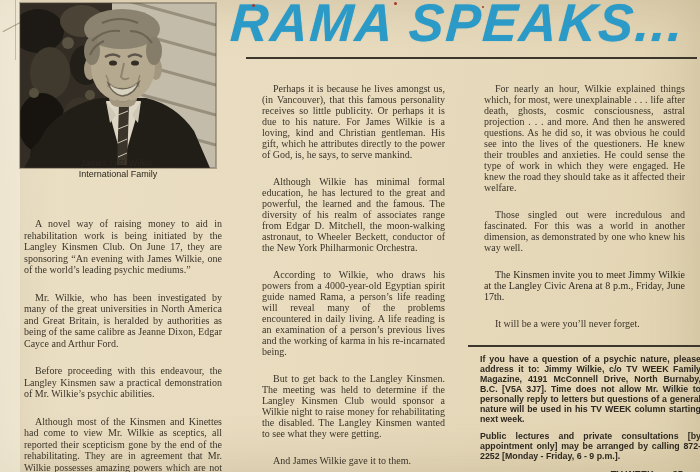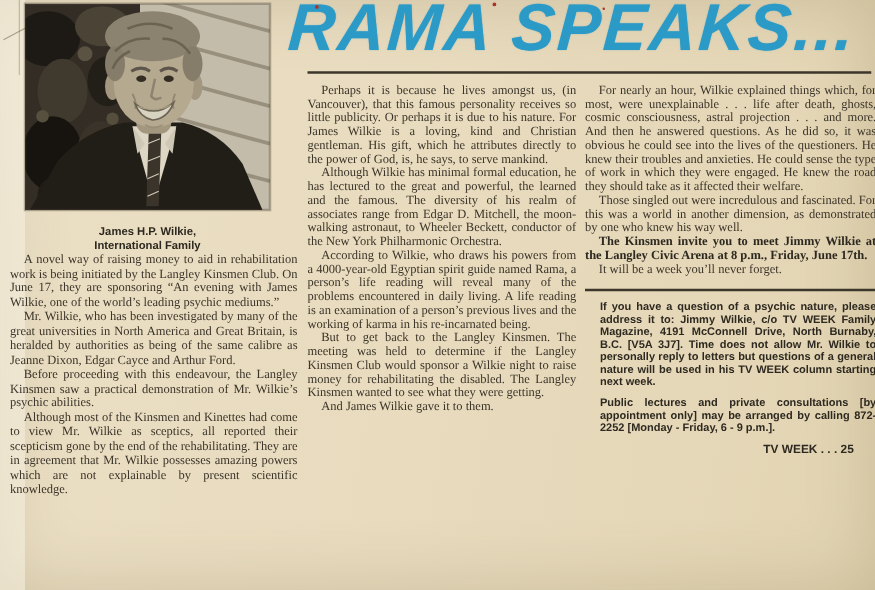--- a/index.html
+++ b/index.html
@@ -6,36 +6,36 @@
   .page{
     position:relative;width:700px;height:472px;overflow:hidden;
     background:linear-gradient(100deg,#f0e7d1 0%,#eadec3 10%,#e8dbbe 50%,#e2d4b2 100%);
     box-shadow:inset 0 0 55px rgba(110,90,50,.22);
     font-family:"Liberation Serif",serif;color:#3b3429;
   }
   .tape{position:absolute;left:0;top:0;width:20px;height:472px;background:rgba(248,242,226,.55);}
   .crease{position:absolute;left:-6px;top:-4px;width:46px;height:26px;border-bottom:1px solid rgba(120,100,70,.55);transform:rotate(-28deg);}
   .crease2{position:absolute;left:15px;top:0;width:1px;height:60px;background:rgba(120,100,70,.35);}
   .photo{position:absolute;left:20px;top:3px;width:196px;height:165px;outline:1px solid rgba(60,50,35,.35);}
-  .caption{position:absolute;left:16px;top:180px;width:204px;text-align:center;
-    font-family:"Liberation Sans",sans-serif;font-weight:bold;font-size:9px;line-height:10.5px;color:#2d281f;}
+  .caption{position:absolute;left:16px;top:158px;width:204px;text-align:center;
+    font-family:"Liberation Sans",sans-serif;font-weight:normal;font-size:9px;line-height:10.5px;color:#2d281f;}
   .title{
     position:absolute;left:233px;top:-8px;margin:0;white-space:nowrap;
     font-family:"Liberation Sans",sans-serif;font-style:italic;font-weight:bold;
     font-size:52px;letter-spacing:2px;color:#2b9ac6;
     transform:skewX(-4deg) scaleY(1.02);transform-origin:left top;
     text-shadow:0 0 1px rgba(43,154,198,.6);
   }
   .title-rule{position:absolute;left:246px;top:57px;width:451px;height:2px;background:#3d362a;}
   .col{position:absolute;text-align:justify;font-size:10px;}
-  .col p{margin:0;text-indent:11px;}
+  .col p{margin:16px;text-indent:11px;}
   .col1{left:8px;top:202px;width:230px;line-height:11.5px;}
   .col2{left:246px;top:67px;width:215px;line-height:11px;}
   .col3{left:468px;top:67px;width:233px;line-height:11px;}
-  .bold-invite{font-weight:bold;color:#2e2920;}
+  .bold-invite{font-weight:normal;color:#2e2920;}
   .note{margin-top:10px;border-top:2px solid #3d362a;padding-top:7px;
     font-family:"Liberation Sans",sans-serif;font-weight:bold;font-size:8.8px;line-height:10px;color:#2e2920;}
   .note p{margin:0 0 7px 12px;text-indent:0;}
   .page-num{margin-top:2px;text-align:right;font-family:"Liberation Sans",sans-serif;
     font-weight:bold;font-size:9.5px;color:#2e2920;padding-right:18px;}
   .speck{position:absolute;border-radius:50%;background:#a83527;}
 </style>
 </head>
 <body>
 
@@ -150,21 +150,21 @@
     <p>Although Wilkie has minimal formal education, he has lectured to the great and powerful, the learned and the famous. The diversity of his realm of associates range from Edgar D. Mitchell, the moon-walking astronaut, to Wheeler Beckett, conductor of the New York Philharmonic Orchestra.</p>
     <p>According to Wilkie, who draws his powers from a 4000-year-old Egyptian spirit guide named Rama, a person’s life reading will reveal many of the problems encountered in daily living. A life reading is an examination of a person’s previous lives and the working of karma in his re-incarnated being.</p>
     <p>But to get back to the Langley Kinsmen. The meeting was held to determine if the Langley Kinsmen Club would sponsor a Wilkie night to raise money for rehabilitating the disabled. The Langley Kinsmen wanted to see what they were getting.</p>
     <p>And James Wilkie gave it to them.</p>
   </div>
 
   <div class="col col3">
     <p>For nearly an hour, Wilkie explained things which, for most, were unexplainable . . . life after death, ghosts, cosmic consciousness, astral projection . . . and more. And then he answered questions. As he did so, it was obvious he could see into the lives of the questioners. He knew their troubles and anxieties. He could sense the type of work in which they were engaged. He knew the road they should take as it affected their welfare.</p>
     <p>Those singled out were incredulous and fascinated. For this was a world in another dimension, as demonstrated by one who knew his way well.</p>
     <p class="bold-invite">The Kinsmen invite you to meet Jimmy Wilkie at the Langley Civic Arena at 8 p.m., Friday, June 17th.</p>
-    <p>It will be a week you’ll never forget.</p>
+    <p>It will be a were you’ll never forget.</p>
 
     <div class="note">
       <p>If you have a question of a psychic nature, please address it to: Jimmy Wilkie, c/o TV WEEK Family Magazine, 4191 McConnell Drive, North Burnaby, B.C. [V5A 3J7]. Time does not allow Mr. Wilkie to personally reply to letters but questions of a general nature will be used in his TV WEEK column starting next week.</p>
       <p>Public lectures and private consultations [by appointment only] may be arranged by calling 872-2252 [Monday - Friday, 6 - 9 p.m.].</p>
     </div>
 
     <div class="page-num">TV WEEK . . . 25</div>
   </div>
 
 </div>

